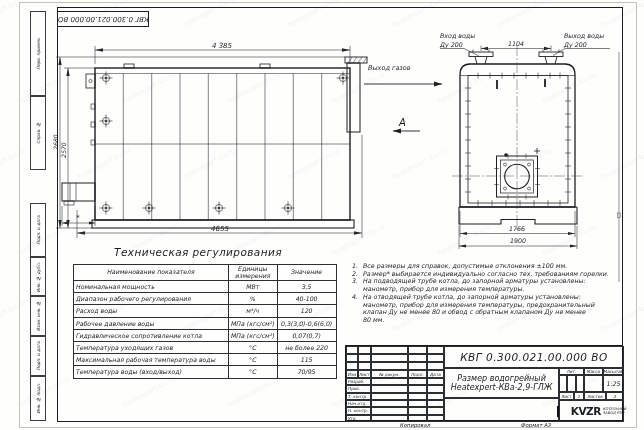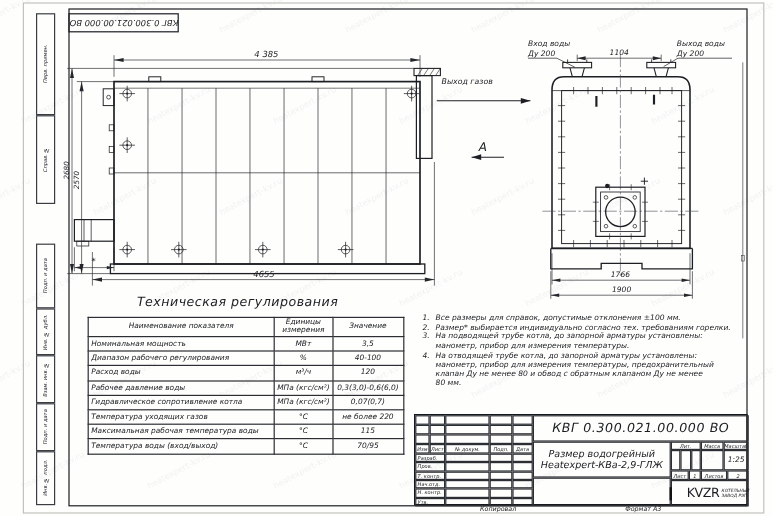--- a/index.html
+++ b/index.html
@@ -43,21 +43,21 @@
        justify-content:center;font-size:4.2px;font-style:italic;overflow:hidden;white-space:nowrap;}
   #tb-desig{left:98px;top:0;width:180px;height:22px;font-size:10.5px;letter-spacing:.5px;}
   #tb-name{left:98px;top:22px;width:115px;height:30px;flex-direction:column;font-size:8px;line-height:9.5px;}
   #tb-blank{left:98px;top:52px;width:115px;height:24px;}
   #tb-scale-val{left:257px;top:29px;width:21px;height:17px;font-size:6.3px;}
   #tb-mass{left:238px;top:29px;width:19px;height:17px;}
   #logo-cell{left:213px;top:54px;width:65px;height:22px;display:flex;align-items:center;
       justify-content:center;gap:2px;border:0.7px solid #2b2e33;box-sizing:border-box;}
   #logo-mark{width:9px;height:9px;border:1px solid #111;
       background:repeating-linear-gradient(45deg,#14161a 0 1px,#ffffff 1px 2.4px);}
-  #logo-text{font-size:10.5px;font-weight:normal;letter-spacing:-.4px;margin-left:10px;}
+  #logo-text{font-size:10.5px;font-weight:bold;letter-spacing:-.4px;margin-left:10px;}
   #logo-sub{display:flex;flex-direction:column;font-size:3.6px;line-height:4px;font-style:italic;}
   
   .footer-txt{font-size:5.3px;font-style:italic;}
   
   svg text{font-family:"DejaVu Sans",sans-serif;font-style:italic;fill:#191c21;stroke:none;}
 </style>
 </head>
 <body>
 
 <div id="sheet">

